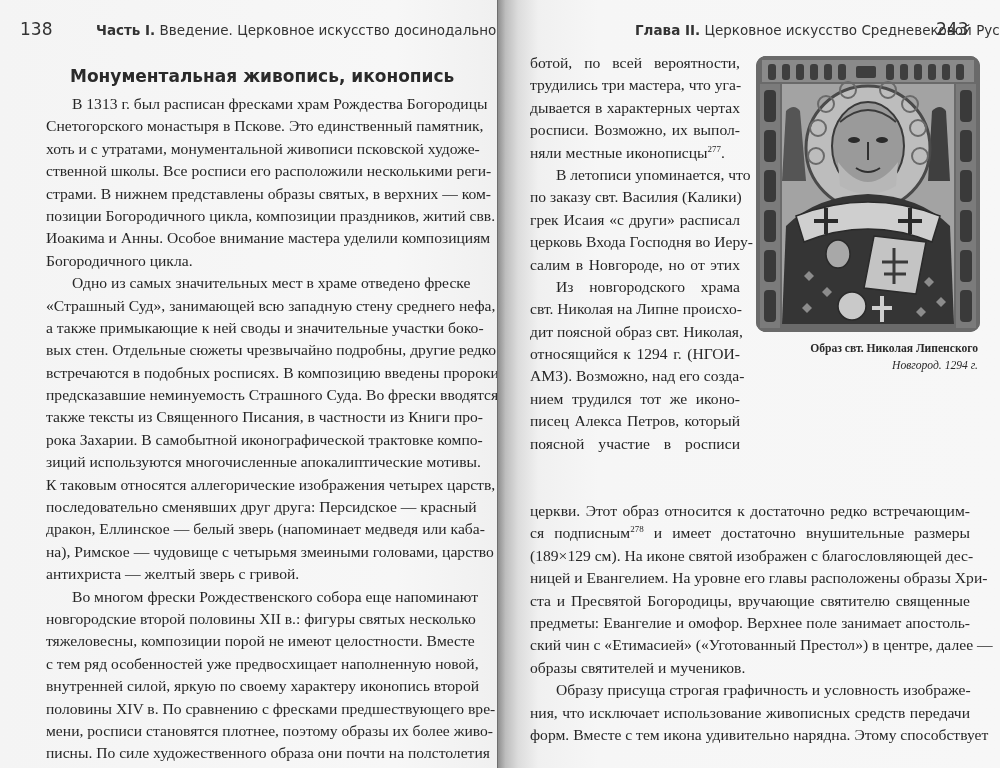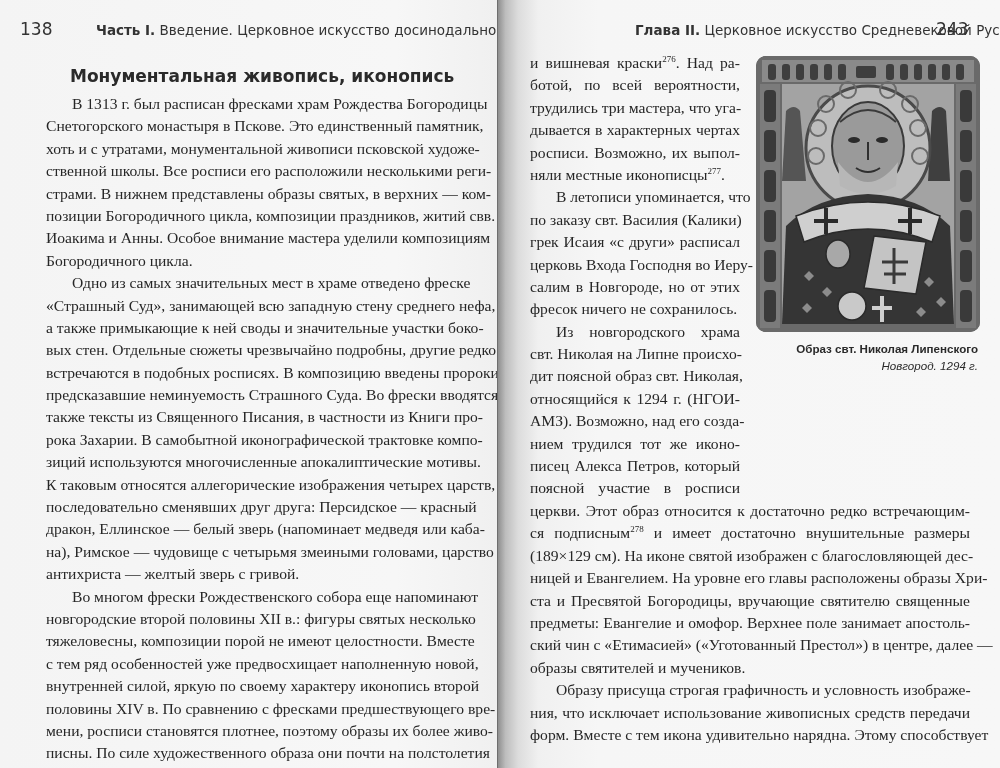--- a/index.html
+++ b/index.html
@@ -12,21 +12,21 @@
   .running{position:absolute;font-family:"DejaVu Sans","Liberation Sans",sans-serif;font-size:13.5px;color:#333;white-space:nowrap;}
   .pnum{position:absolute;font-family:"DejaVu Sans","Liberation Sans",sans-serif;font-size:17px;color:#333;}
   .run-bold{font-weight:bold;margin-top:32px;}
   .section-title{position:absolute;left:70px;top:66px;font-family:"DejaVu Sans","Liberation Sans",sans-serif;font-size:17px;font-weight:bold;color:#2a2a2a;white-space:nowrap;}
   .text{position:absolute;font-size:15.6px;line-height:22.4px;text-align:justify;}
   .line{display:block;white-space:nowrap;text-align:justify;text-align-last:justify;height:22.4px;}
   .line.last{text-align-last:left;}
   .line.indent{padding-left:26px;}
   sup{font-size:9px;line-height:0;vertical-align:6px;}
   .figure{position:absolute;left:756px;top:56px;width:224px;height:276px;border-radius:10px;overflow:hidden;background:#5d5d5d;}
-  .caption{position:absolute;left:760px;top:340px;width:218px;text-align:right;font-family:Liberation Sans, sans-serif;font-size:11.6px;color:#2a2a2a;line-height:17px;}
+  .caption{position:absolute;left:760px;top:340px;width:218px;text-align:right;font-family:Liberation Serif, serif;font-size:11.6px;color:#2a2a2a;line-height:17px;}
   .caption-title{font-weight:bold;display:block;}
   .caption-sub{font-style:italic;display:block;}
 </style>
 </head>
 <body>
 
 <div class="spread">
 
   <div class="page page-left">
     <span class="pnum" style="left:20px;top:19px;">138</span>
@@ -74,32 +74,30 @@
 
   <div class="page page-right">
     <div class="running" style="left:137px;top:22px;">
       <span class="run-bold">Глава II.</span>
       <span>Церковное искусство Средневековой Руси</span>
     </div>
     <span class="pnum" style="left:438px;top:19px;">243</span>
   </div>
 
   <div class="text" id="right-narrow" style="left:530px;top:52px;width:210px;">
-      <span class="line"><span>и вишневая краски</span><sup>276</sup><span>. Над ра-</span></span>
       <span class="line"><span>ботой, по всей вероятности,</span></span>
       <span class="line"><span>трудились три мастера, что уга-</span></span>
       <span class="line"><span>дывается в характерных чертах</span></span>
       <span class="line"><span>росписи. Возможно, их выпол-</span></span>
       <span class="line last"><span>няли местные иконописцы</span><sup>277</sup><span>.</span></span>
       <span class="line indent"><span>В летописи упоминается, что</span></span>
       <span class="line"><span>по заказу свт. Василия (Калики)</span></span>
       <span class="line"><span>грек Исаия «с други» расписал</span></span>
       <span class="line"><span>церковь Входа Господня во Иеру-</span></span>
       <span class="line"><span>салим в Новгороде, но от этих</span></span>
-      <span class="line last"><span>фресок ничего не сохранилось.</span></span>
       <span class="line indent"><span>Из новгородского храма</span></span>
       <span class="line"><span>свт. Николая на Липне происхо-</span></span>
       <span class="line"><span>дит поясной образ свт. Николая,</span></span>
       <span class="line"><span>относящийся к 1294 г. (НГОИ-</span></span>
       <span class="line"><span>АМЗ). Возможно, над его созда-</span></span>
       <span class="line"><span>нием трудился тот же иконо-</span></span>
       <span class="line"><span>писец Алекса Петров, который</span></span>
       <span class="line"><span>поясной участие в росписи</span></span>
     </div>
   <div class="text" id="right-wide" style="left:530px;top:500px;width:440px;">

